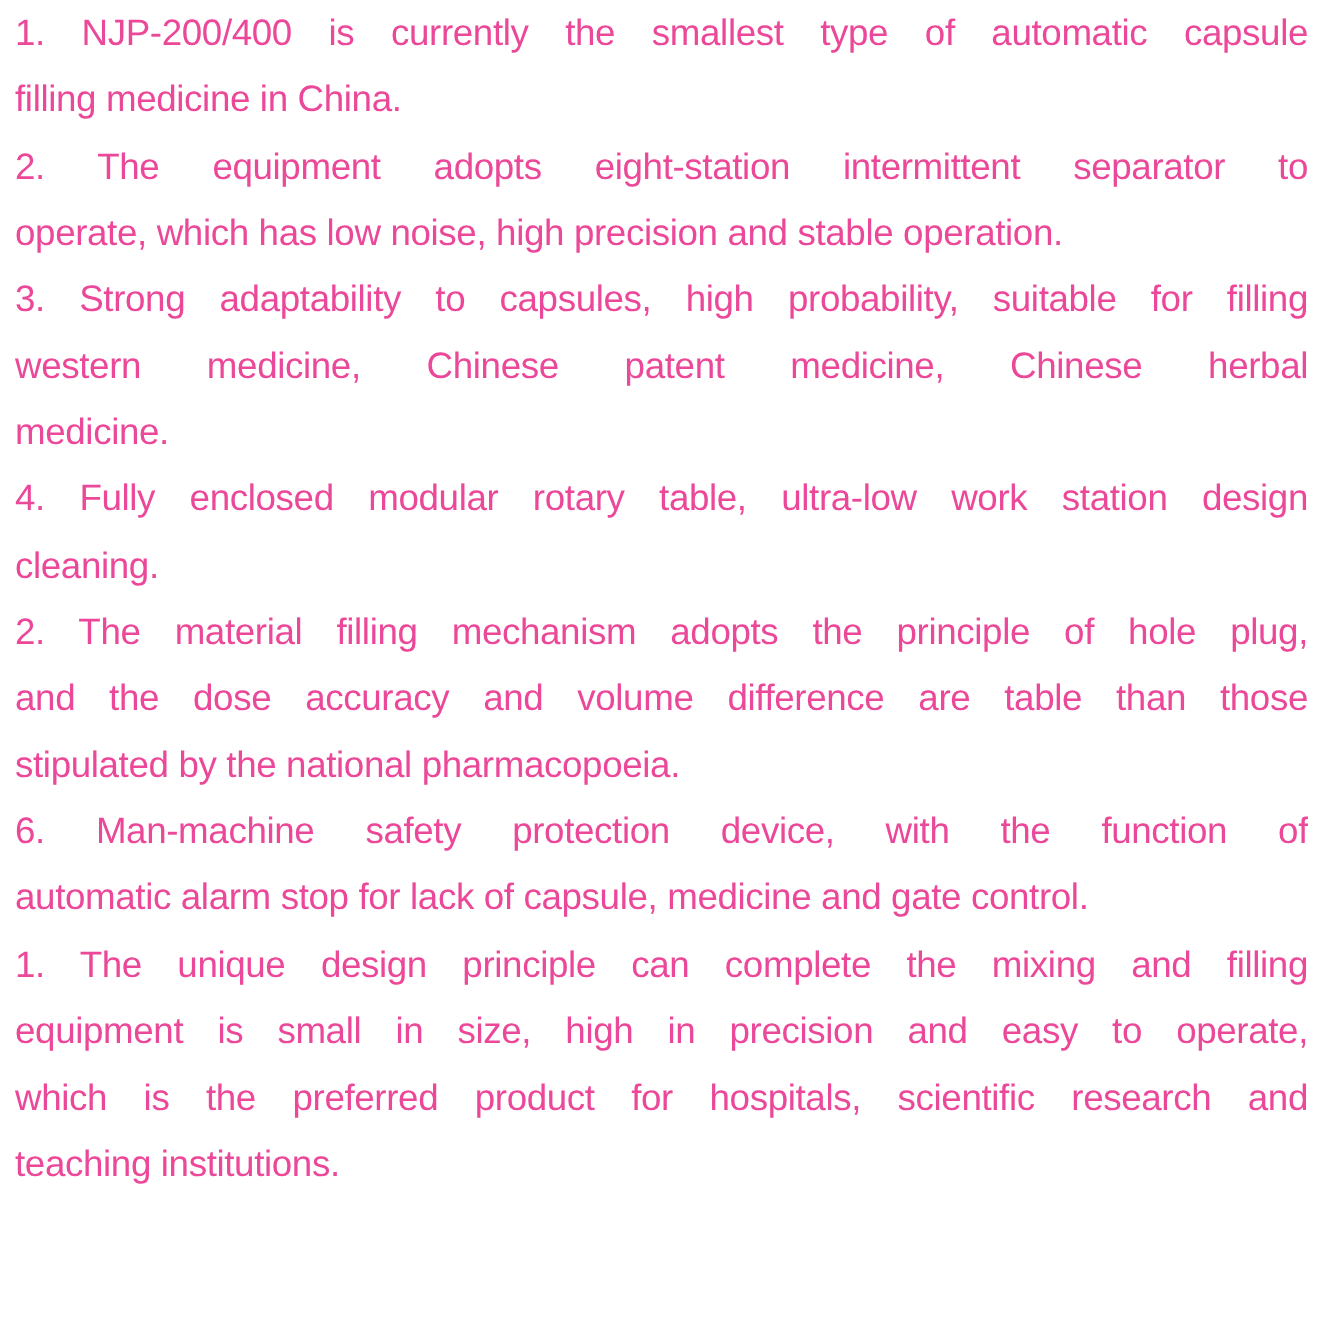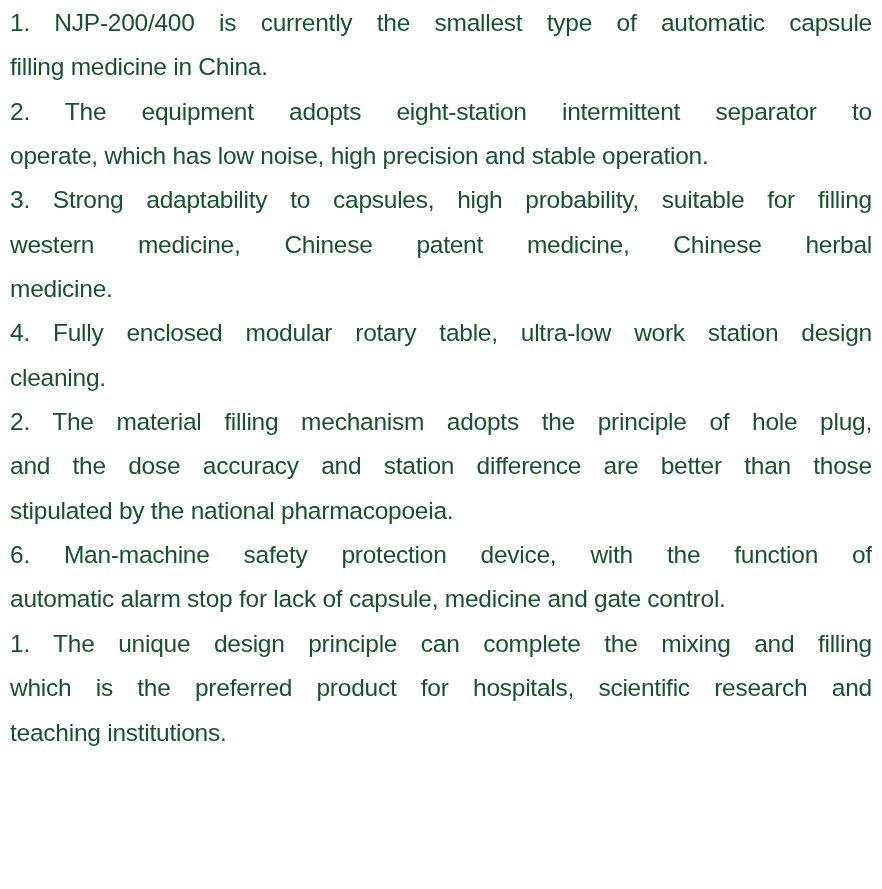--- a/index.html
+++ b/index.html
@@ -34,46 +34,47 @@
     white-space: normal;
   }
   .line.last {
     text-align-last: left;
   }
 </style>
 </head>
 <body>
 
 <main class="page" style="background: rgb(255, 255, 255);">
-  <div class="feature-list" id="feature-list" style="color: #14532d;">
+  <div class="feature-list" id="feature-list" style="color: #ec4899;">
       <div class="paragraph">
         <div class="line">1. NJP-200/400 is currently the smallest type of automatic capsule</div>
         <div class="line last">filling medicine in China.</div>
       </div>
       <div class="paragraph">
         <div class="line">2. The equipment adopts eight-station intermittent separator to</div>
         <div class="line last">operate, which has low noise, high precision and stable operation.</div>
       </div>
       <div class="paragraph">
         <div class="line">3. Strong adaptability to capsules, high probability, suitable for filling</div>
         <div class="line">western medicine, Chinese patent medicine, Chinese herbal</div>
         <div class="line last">medicine.</div>
       </div>
       <div class="paragraph">
         <div class="line">4. Fully enclosed modular rotary table, ultra-low work station design</div>
         <div class="line last">cleaning.</div>
       </div>
       <div class="paragraph">
         <div class="line">2. The material filling mechanism adopts the principle of hole plug,</div>
-        <div class="line">and the dose accuracy and station difference are better than those</div>
+        <div class="line">and the dose accuracy and volume difference are table than those</div>
         <div class="line last">stipulated by the national pharmacopoeia.</div>
       </div>
       <div class="paragraph">
         <div class="line">6. Man-machine safety protection device, with the function of</div>
         <div class="line last">automatic alarm stop for lack of capsule, medicine and gate control.</div>
       </div>
       <div class="paragraph">
         <div class="line">1. The unique design principle can complete the mixing and filling</div>
+        <div class="line">equipment is small in size, high in precision and easy to operate,</div>
         <div class="line">which is the preferred product for hospitals, scientific research and</div>
         <div class="line last">teaching institutions.</div>
       </div>
     </div>
 </main>
 
 </body></html>

